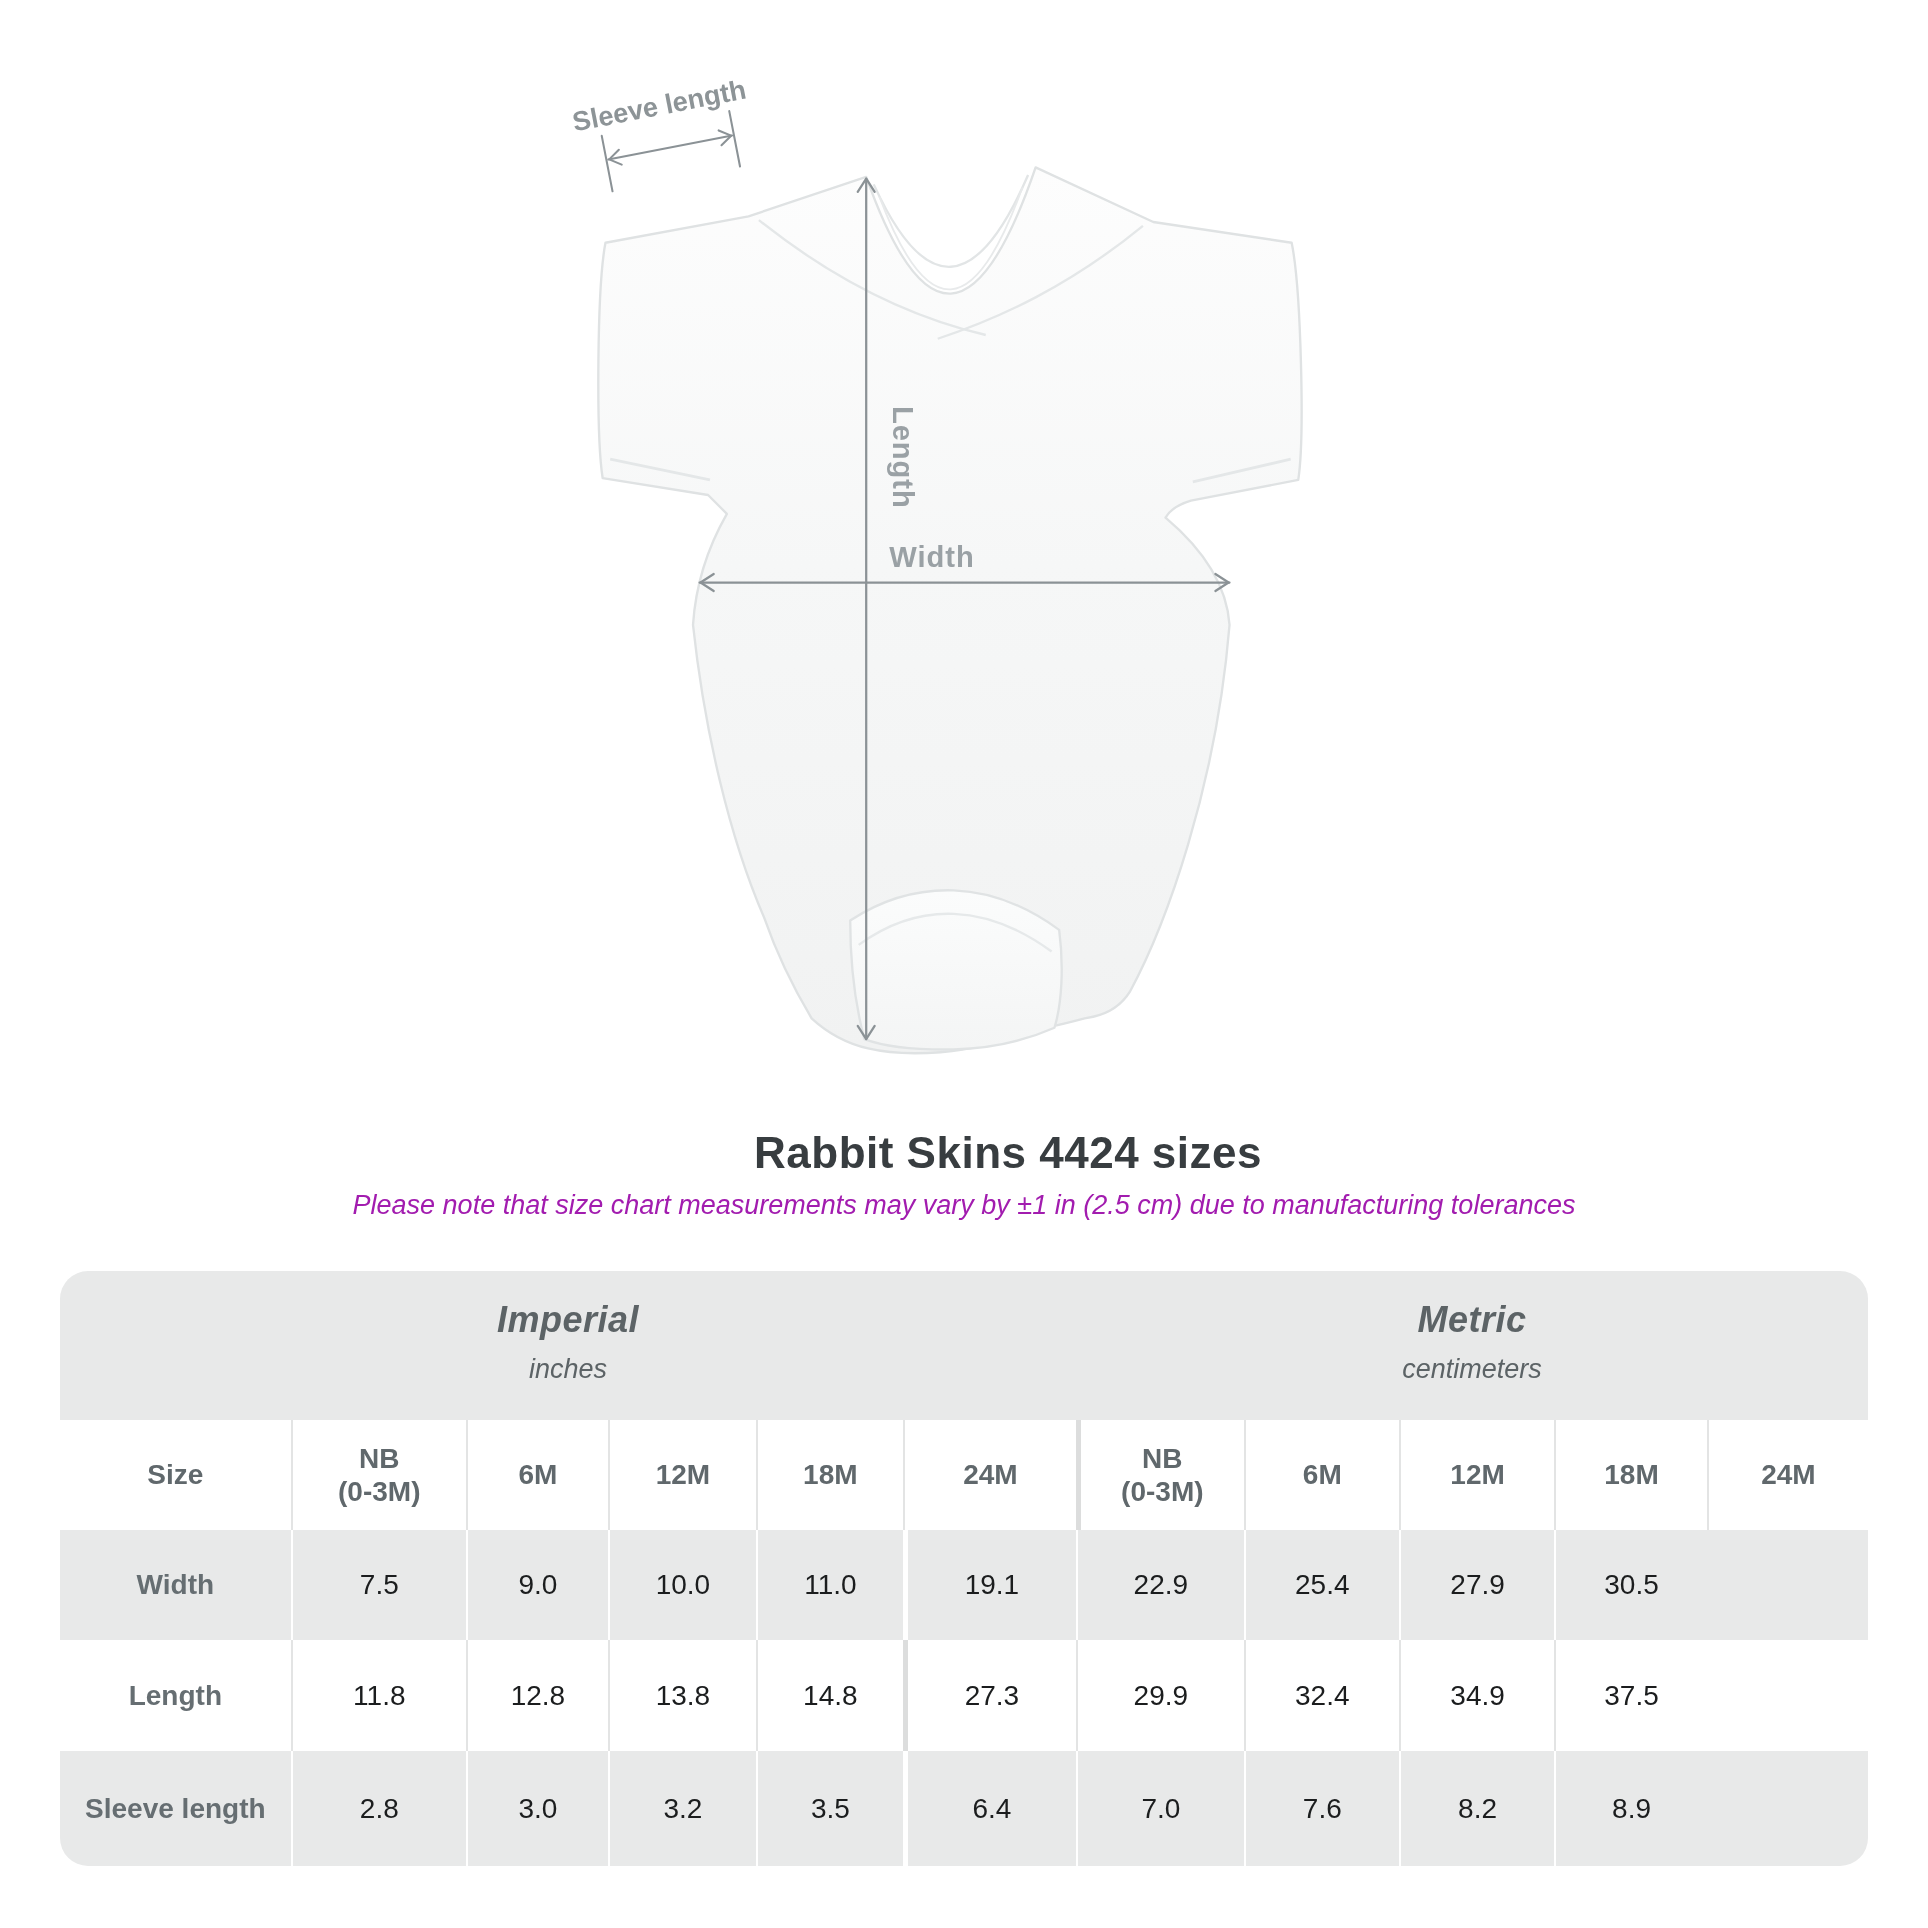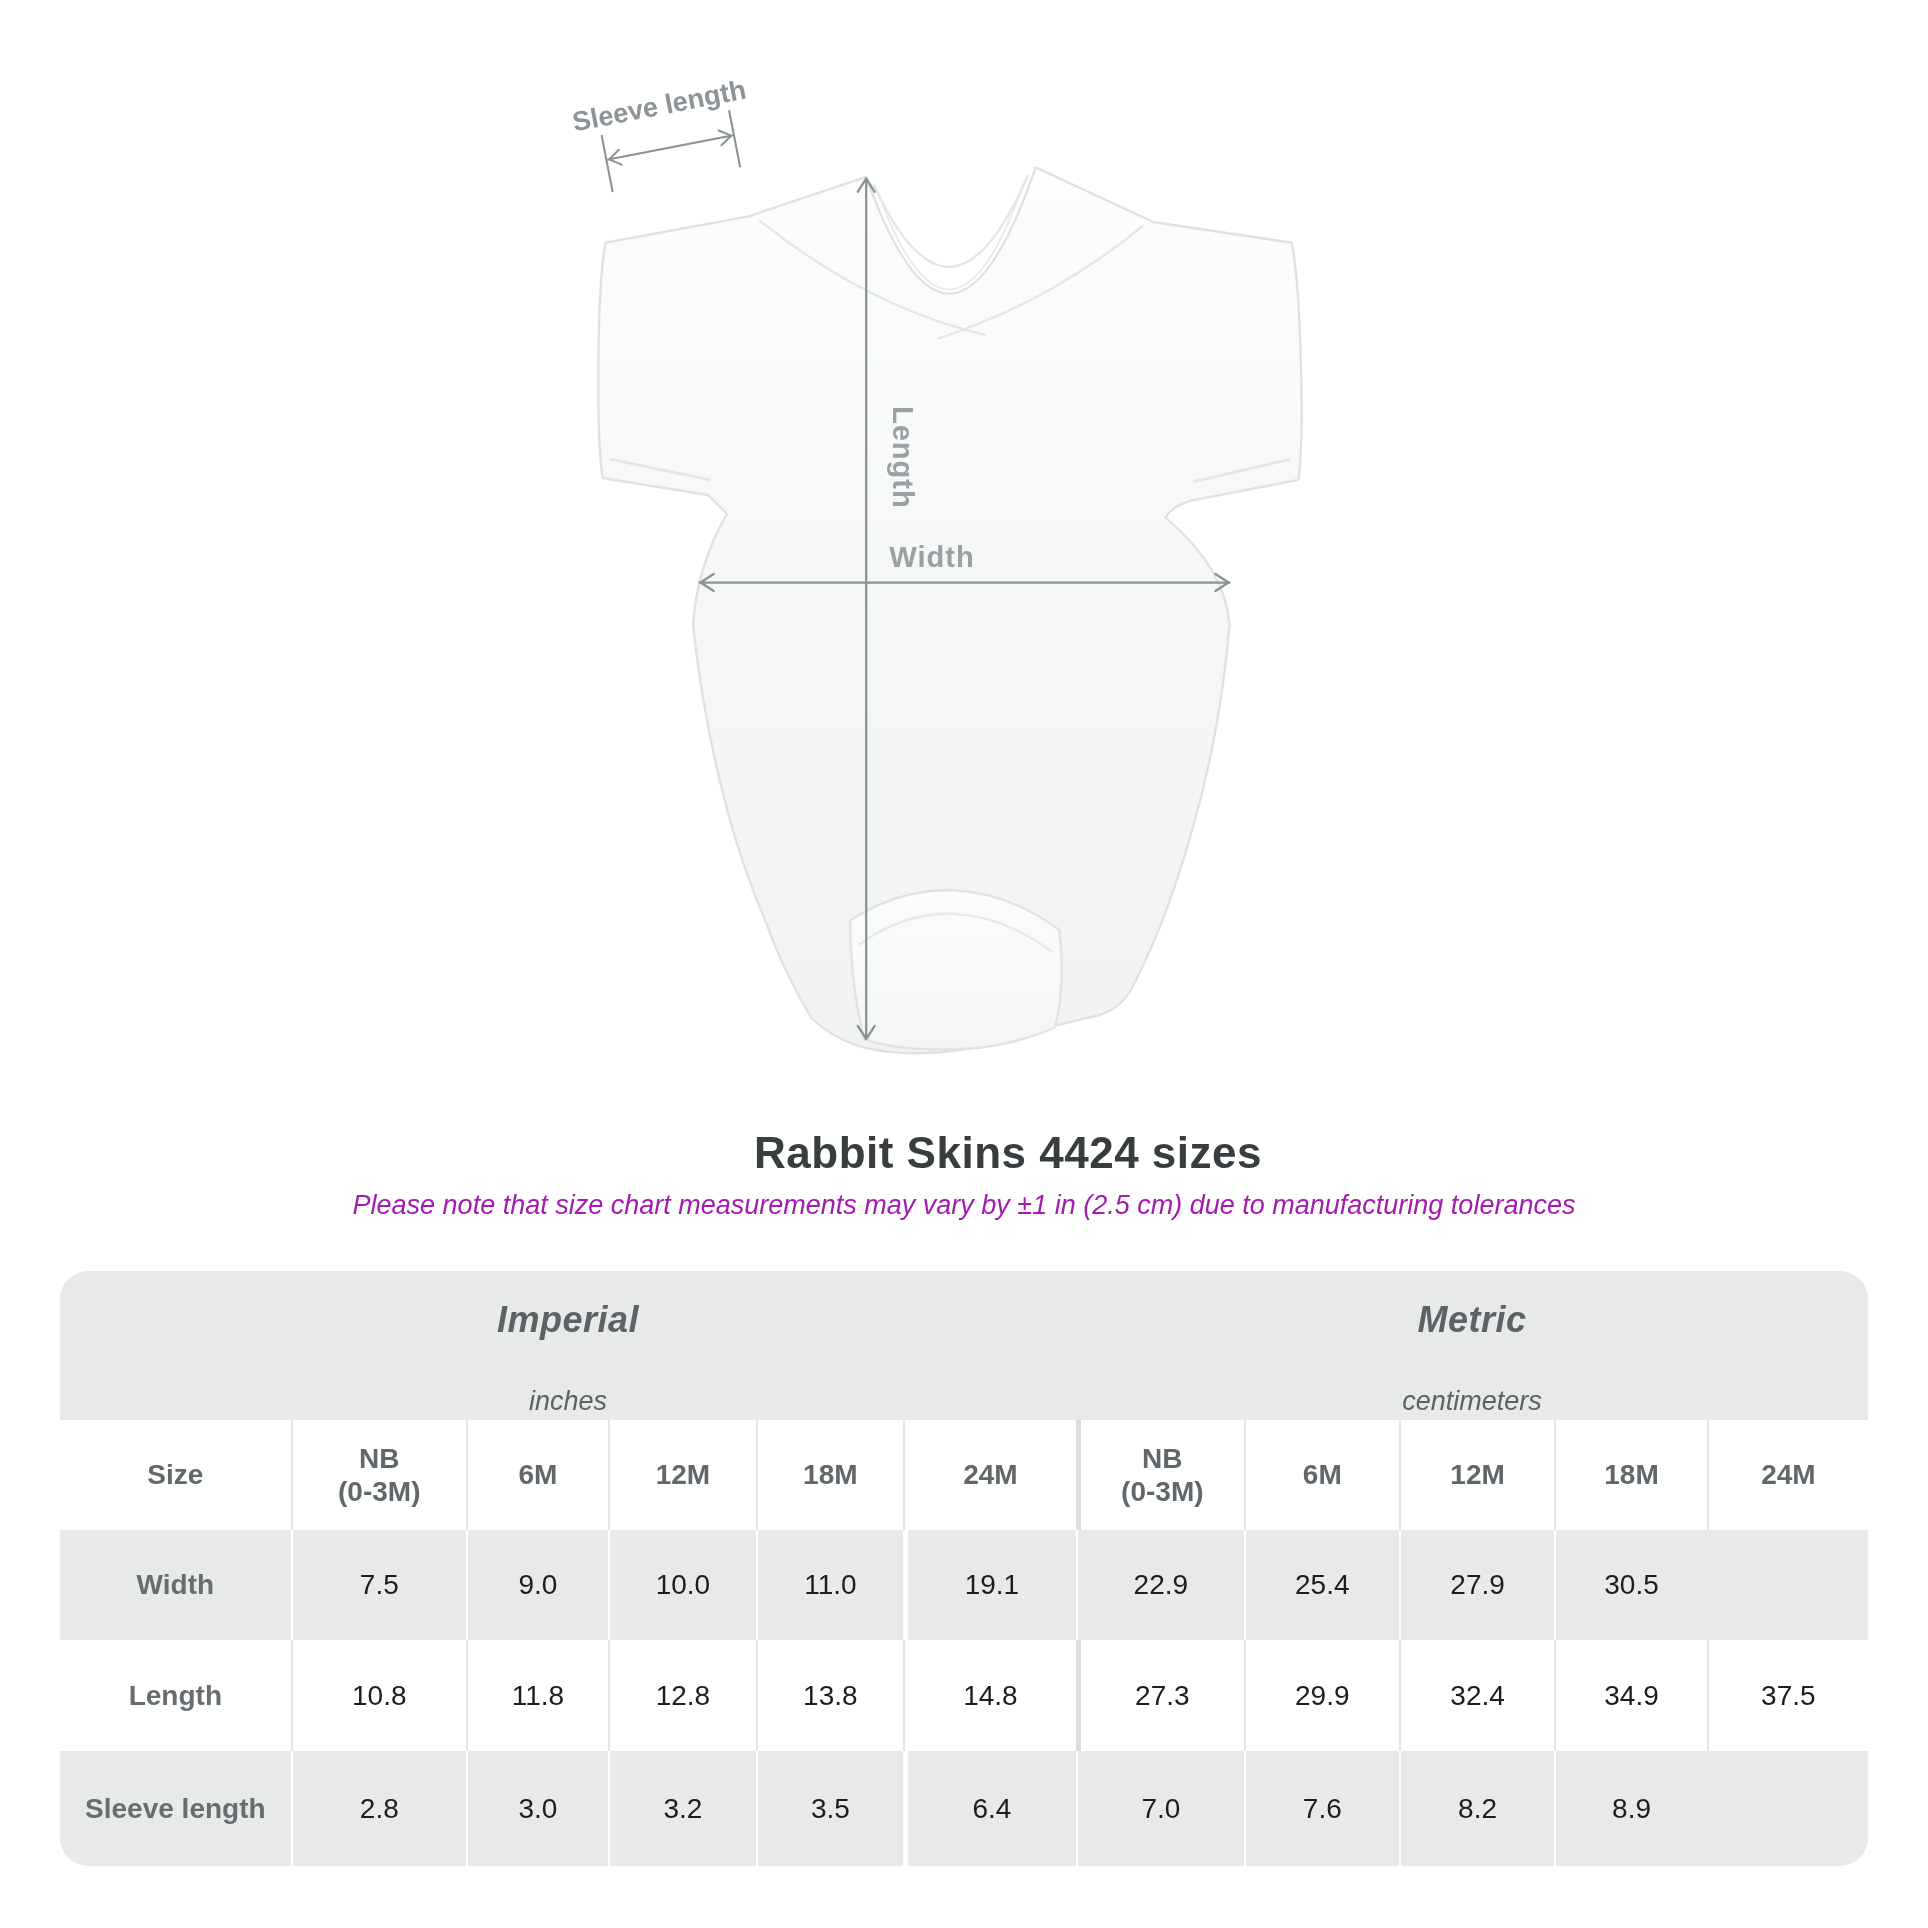--- a/index.html
+++ b/index.html
@@ -40,21 +40,21 @@
     border-radius: 28px; overflow: hidden;
     background: #ffffff;
   }
   .t-grid {
     display: grid;
     grid-template-columns: 12.76% 9.69% 7.86% 8.18% 8.13% 9.58% 9.27% 8.59% 8.59% 8.44% 8.91%;
   }
   .band { height: 149px; background: #e8e9e9; }
   .band-cell {
     display: flex; flex-direction: column; align-items: center;
-    justify-content: flex-start; padding-top: 28px; gap: 32px;
+    justify-content: flex-start; padding-top: 28px;
   }
   .band-imperial { grid-column: 1 / 7; }
   .band-metric  { grid-column: 7 / 12; }
   .band-name {
     font-size: 36px; font-weight: 700; font-style: italic; color: #5c6366;
     letter-spacing: 0.5px;
   }
   .band-unit { margin-top: 13px; font-size: 27px; font-style: italic; color: #5c6366; }
 
   .row { align-items: stretch; }
@@ -253,23 +253,20 @@
     <div class="cell">
         <span class="val">30.5</span>
       </div>
   </div>
 
   <div class="t-grid row row-l row-white">
     <div class="cell">
       <span class="row-label">Length</span>
     </div>
     <div class="cell">
-        <span class="val">10.8</span>
-      </div>
-    <div class="cell">
         <span class="val">11.8</span>
       </div>
     <div class="cell">
         <span class="val">12.8</span>
       </div>
     <div class="cell">
         <span class="val">13.8</span>
       </div>
     <div class="cell">
         <span class="val">14.8</span>

